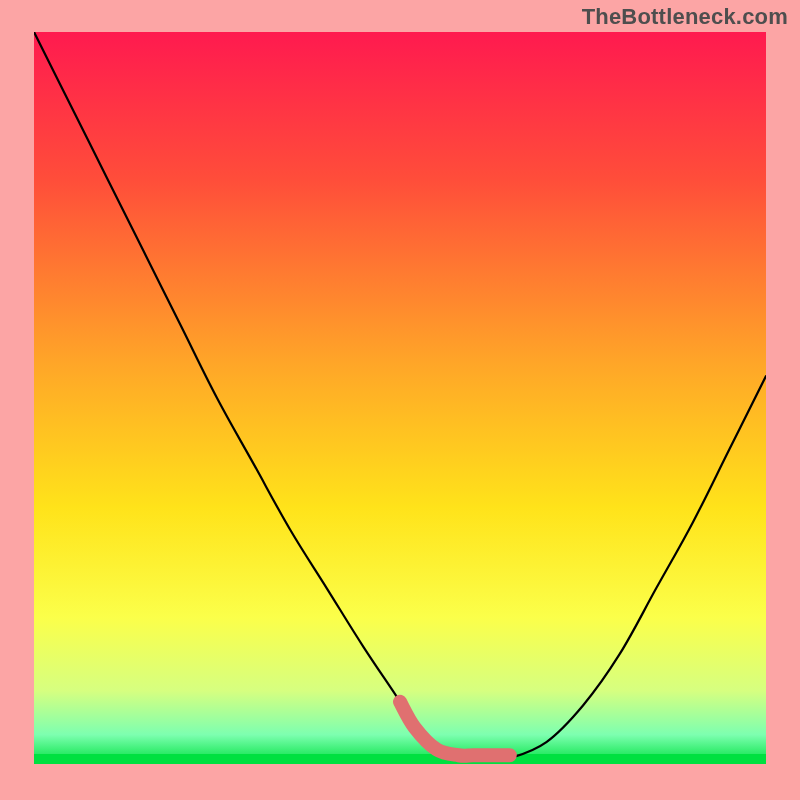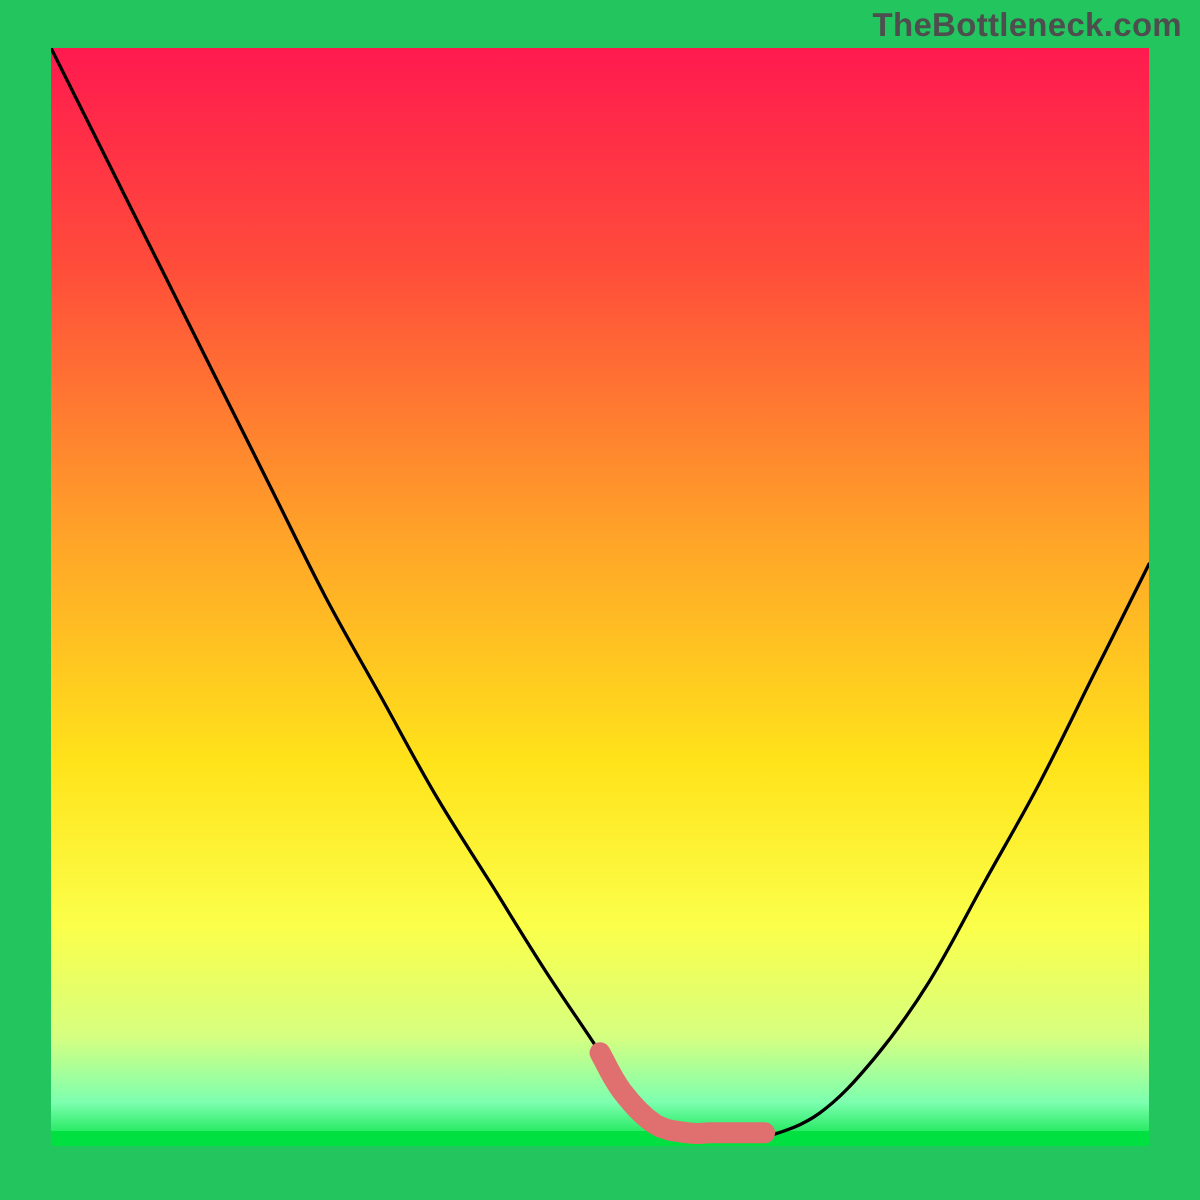--- a/index.html
+++ b/index.html
@@ -8,21 +8,21 @@
     width: 800px;
     height: 800px;
     background: #000;
     font-family: Arial, Helvetica, sans-serif;
     overflow: hidden;
   }
   .frame {
     position: relative;
     width: 800px;
     height: 800px;
-    background: #22c55e;
+    background: #fca5a5;
   }
   .attribution {
     position: absolute;
     top: 4px;
     right: 12px;
     color: #4e4e4e;
     font-size: 22px;
     font-weight: 600;
     letter-spacing: 0.2px;
     font-family: Arial, Helvetica, sans-serif;

